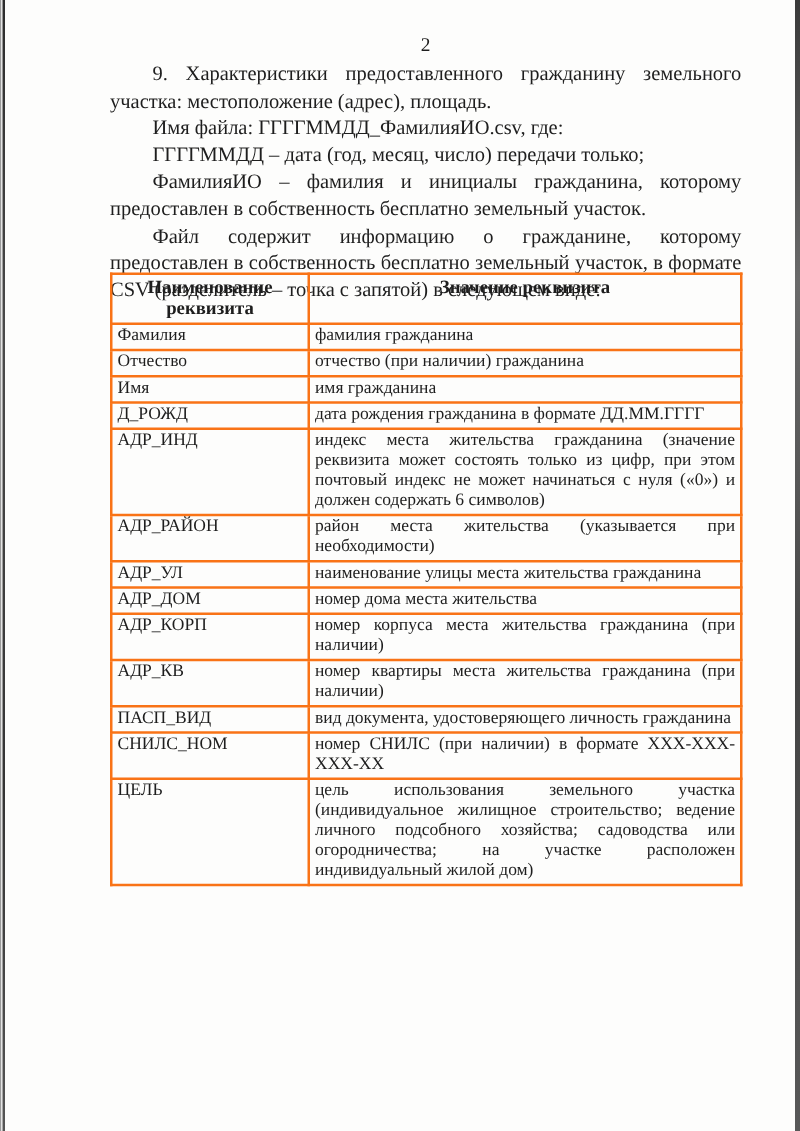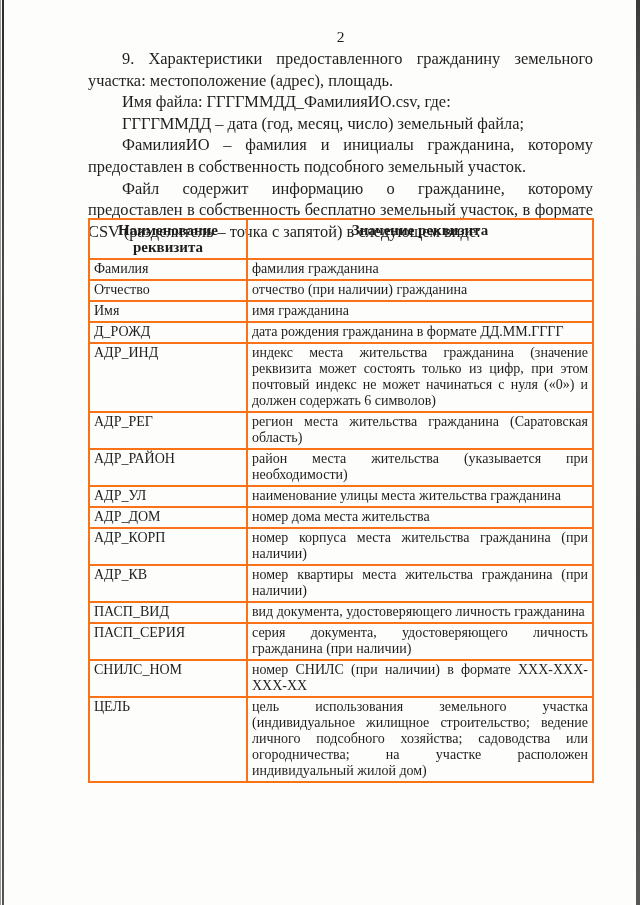--- a/index.html
+++ b/index.html
@@ -75,22 +75,22 @@
 
   <div class="scan-edge-left2"></div>
   <div class="scan-edge-left"></div>
   <div class="scan-edge-right"></div>
 
   <div class="page-number">2</div>
 
   <div class="text-block">
       <p class="para">9. Характеристики предоставленного гражданину земельного участка: местоположение (адрес), площадь.</p>
       <p class="para">Имя файла: ГГГГММДД_ФамилияИО.csv, где:</p>
-      <p class="para">ГГГГММДД – дата (год, месяц, число) земельный файла;</p>
-      <p class="para">ФамилияИО – фамилия и инициалы гражданина, которому предоставлен в собственность подсобного земельный участок.</p>
+      <p class="para">ГГГГММДД – дата (год, месяц, число) передачи только;</p>
+      <p class="para">ФамилияИО – фамилия и инициалы гражданина, которому предоставлен в собственность бесплатно земельный участок.</p>
       <p class="para">Файл содержит информацию о гражданине, которому предоставлен в собственность бесплатно земельный участок, в формате CSV (разделитель – точка с запятой) в следующем виде:</p>
     </div>
 
   <table class="req-table">
     <thead>
       <tr>
         <th class="col-name">Наименование реквизита</th>
         <th class="col-value">Значение реквизита</th>
       </tr>
     </thead>
@@ -109,24 +109,20 @@
         </tr>
         <tr>
           <td class="col-name">Д_РОЖД</td>
           <td class="col-value">дата рождения гражданина в формате ДД.ММ.ГГГГ</td>
         </tr>
         <tr>
           <td class="col-name">АДР_ИНД</td>
           <td class="col-value">индекс места жительства гражданина (значение реквизита может состоять только из цифр, при этом почтовый индекс не может начинаться с нуля («0») и должен содержать 6 символов)</td>
         </tr>
         <tr>
-          <td class="col-name">АДР_РЕГ</td>
-          <td class="col-value">регион места жительства гражданина (Саратовская область)</td>
-        </tr>
-        <tr>
           <td class="col-name">АДР_РАЙОН</td>
           <td class="col-value">район места жительства (указывается при необходимости)</td>
         </tr>
         <tr>
           <td class="col-name">АДР_УЛ</td>
           <td class="col-value">наименование улицы места жительства гражданина</td>
         </tr>
         <tr>
           <td class="col-name">АДР_ДОМ</td>
           <td class="col-value">номер дома места жительства</td>
@@ -137,24 +133,20 @@
         </tr>
         <tr>
           <td class="col-name">АДР_КВ</td>
           <td class="col-value">номер квартиры места жительства гражданина (при наличии)</td>
         </tr>
         <tr>
           <td class="col-name">ПАСП_ВИД</td>
           <td class="col-value">вид документа, удостоверяющего личность гражданина</td>
         </tr>
         <tr>
-          <td class="col-name">ПАСП_СЕРИЯ</td>
-          <td class="col-value">серия документа, удостоверяющего личность гражданина (при наличии)</td>
-        </tr>
-        <tr>
           <td class="col-name">СНИЛС_НОМ</td>
           <td class="col-value">номер СНИЛС (при наличии) в формате XXX-XXX-XXX-XX</td>
         </tr>
         <tr>
           <td class="col-name">ЦЕЛЬ</td>
           <td class="col-value">цель использования земельного участка (индивидуальное жилищное строительство; ведение личного подсобного хозяйства; садоводства или огородничества; на участке расположен индивидуальный жилой дом)</td>
         </tr>
       </tbody>
   </table>
 

